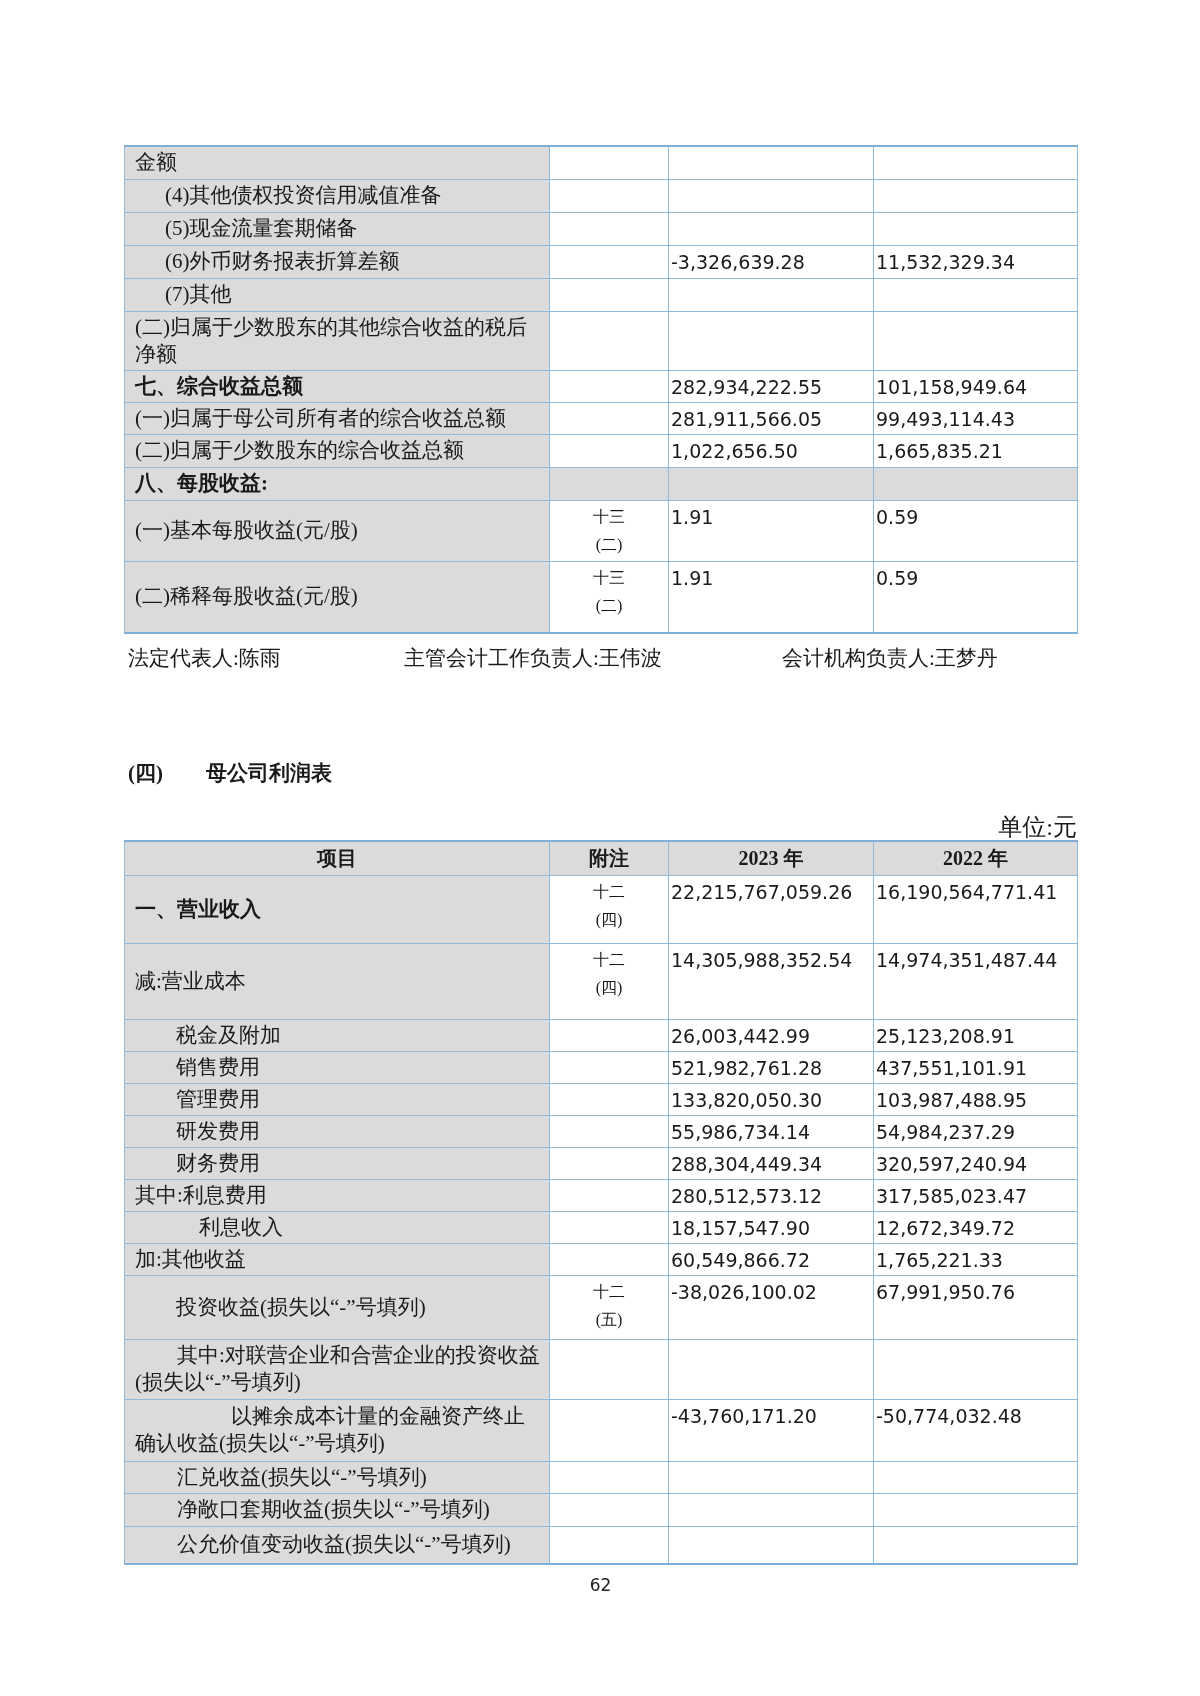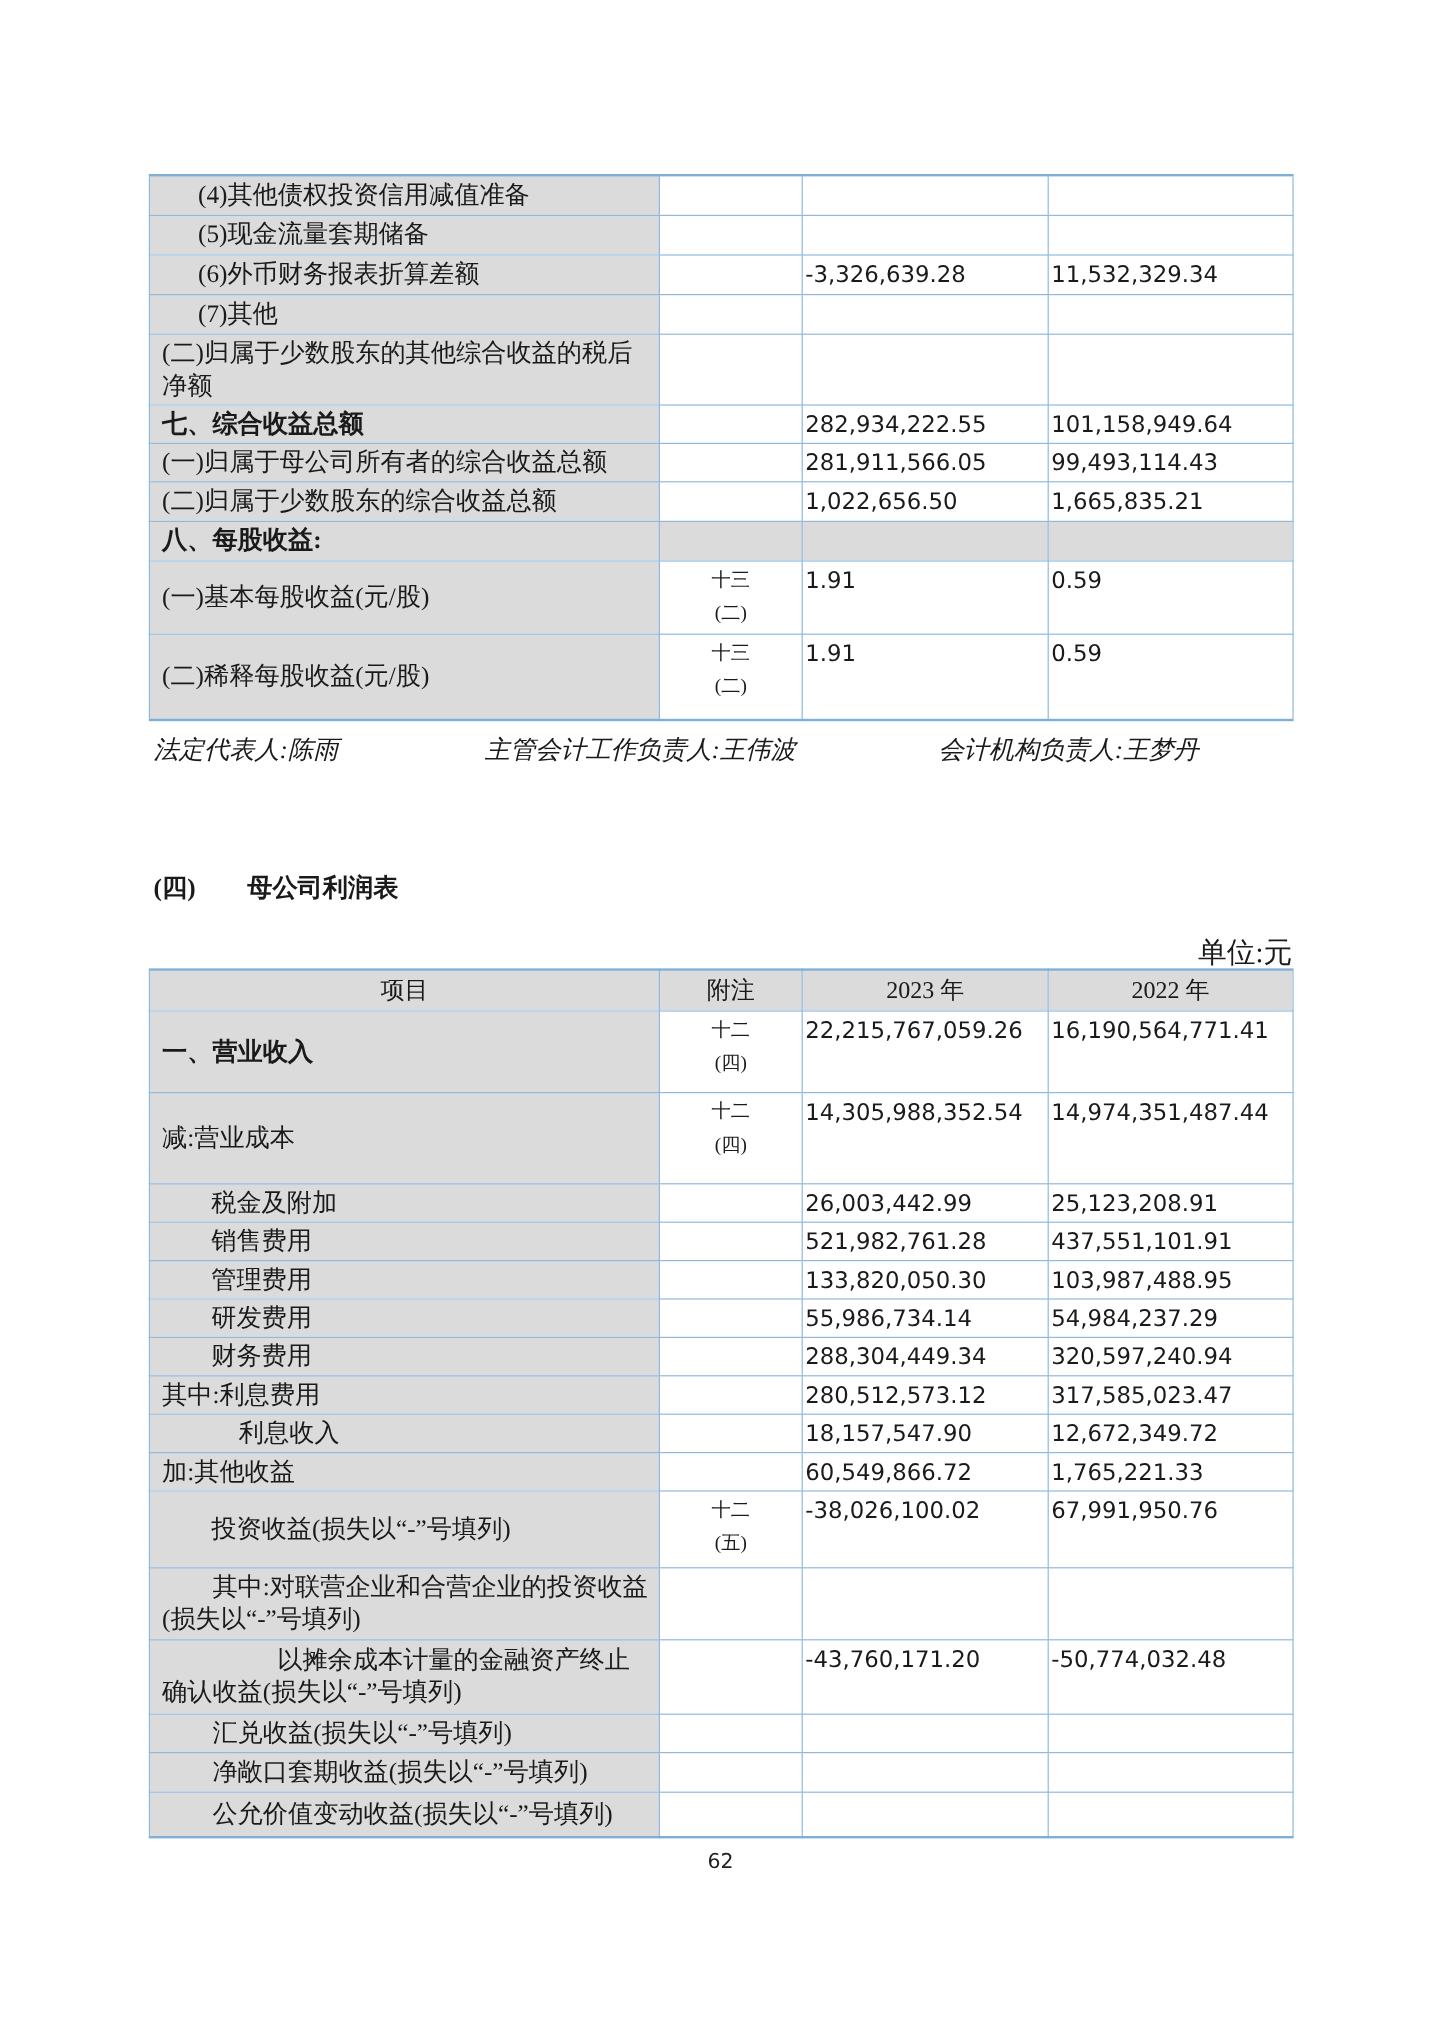--- a/index.html
+++ b/index.html
@@ -44,27 +44,27 @@
     background: #fff;
     font-family: "DejaVu Sans", "Liberation Sans", sans-serif;
     font-size: 19px; line-height: 26px;
     text-align: left; vertical-align: top;
     padding: 3px 11px 2px 2px;
   }
   tr.gray-row td { background: #DBDBDB; }
 
   .fin-table thead th {
     background: #DBDBDB;
-    font-size: 20px; font-weight: normal;
+    font-size: 20px; font-weight: bold;
     text-align: center; vertical-align: middle;
     height: 34px; padding: 2px 0;
   }
 
   .sig-row { position: relative; height: 27px; margin-top: 10px; font-size: 21px; }
-  .sig-row span { position: absolute; top: 0; white-space: nowrap; font-style: italic; }
+  .sig-row span { position: absolute; top: 0; white-space: nowrap; }
   .sig-legal { left: 4px; }
   .sig-chief { left: 280px; }
   .sig-acct  { left: 658px; }
 
   .section-heading { margin-top: 88px; height: 28px; font-size: 21px; font-weight: bold; }
   .section-heading .idx { display: inline-block; width: 82px; padding-left: 4px; }
 
   .unit-label { margin-top: 24px; margin-bottom: 3px; height: 26px; font-size: 24px; text-align: right; }
 
   .page-number {
@@ -79,20 +79,26 @@
   <div class="content">
 
     <table class="fin-table" style="margin-top:145px;">
       <colgroup>
         <col style="width:425px">
           <col style="width:119px">
           <col style="width:205px">
           <col style="width:204px">
       </colgroup>
       <tbody>
+          <tr style="height: 33px;">
+            <td class="c-label" style="padding-left: 10px;">金额</td>
+            <td class="c-note"></td>
+            <td class="c-num"></td>
+            <td class="c-num"></td>
+          </tr>
           <tr style="height: 33px;">
             <td class="c-label" style="padding-left: 40px;">(4)其他债权投资信用减值准备</td>
             <td class="c-note"></td>
             <td class="c-num"></td>
             <td class="c-num"></td>
           </tr>
           <tr style="height: 33px;">
             <td class="c-label" style="padding-left: 40px;">(5)现金流量套期储备</td>
             <td class="c-note"></td>
             <td class="c-num"></td>

